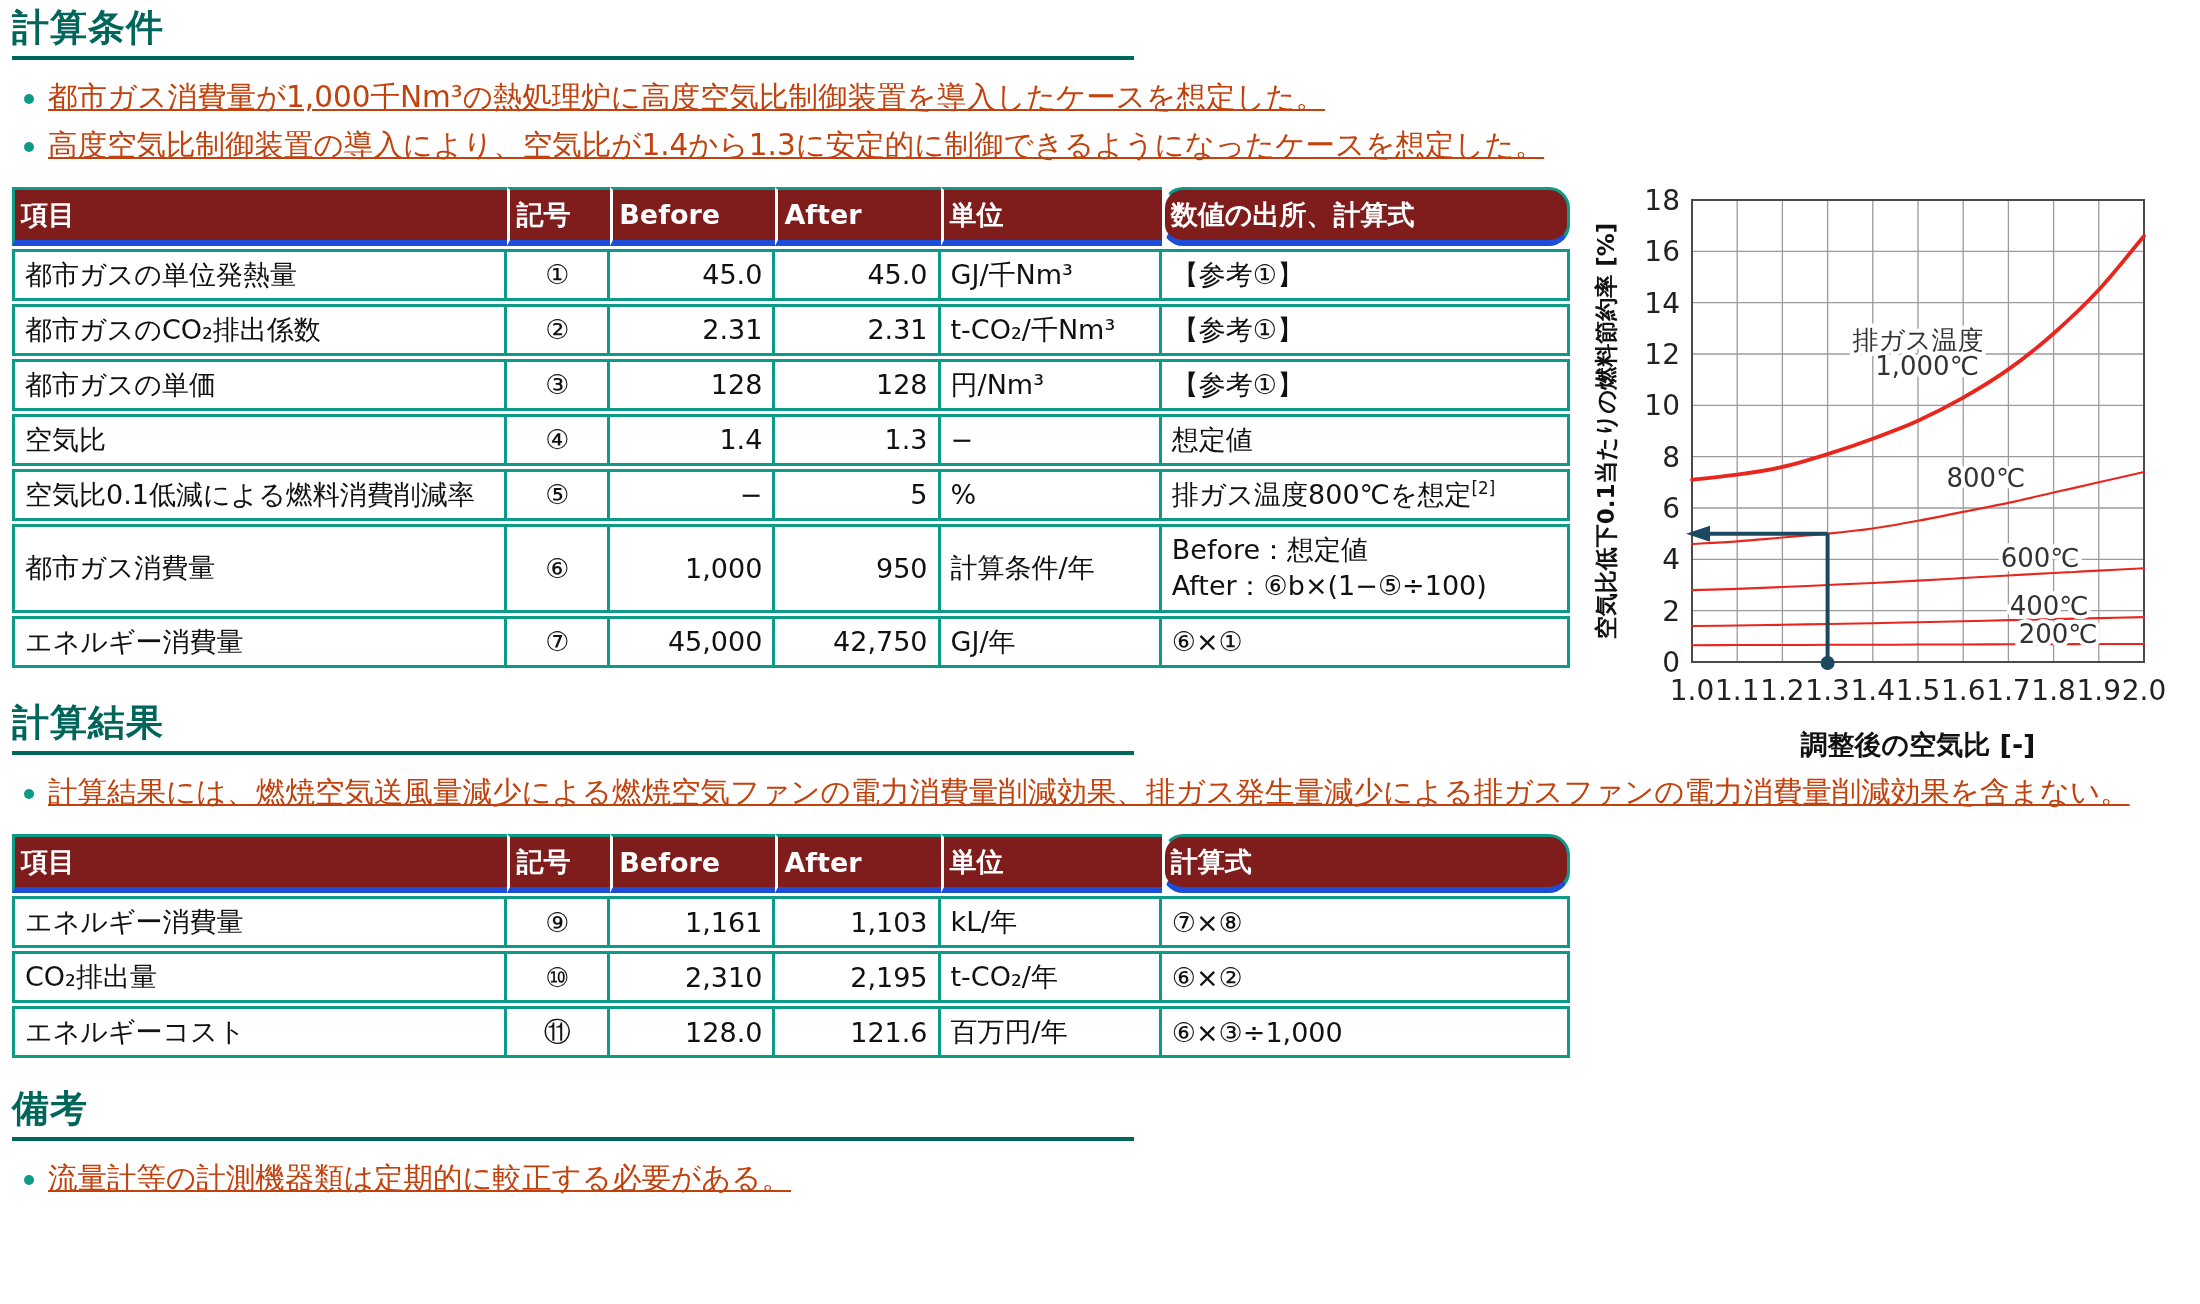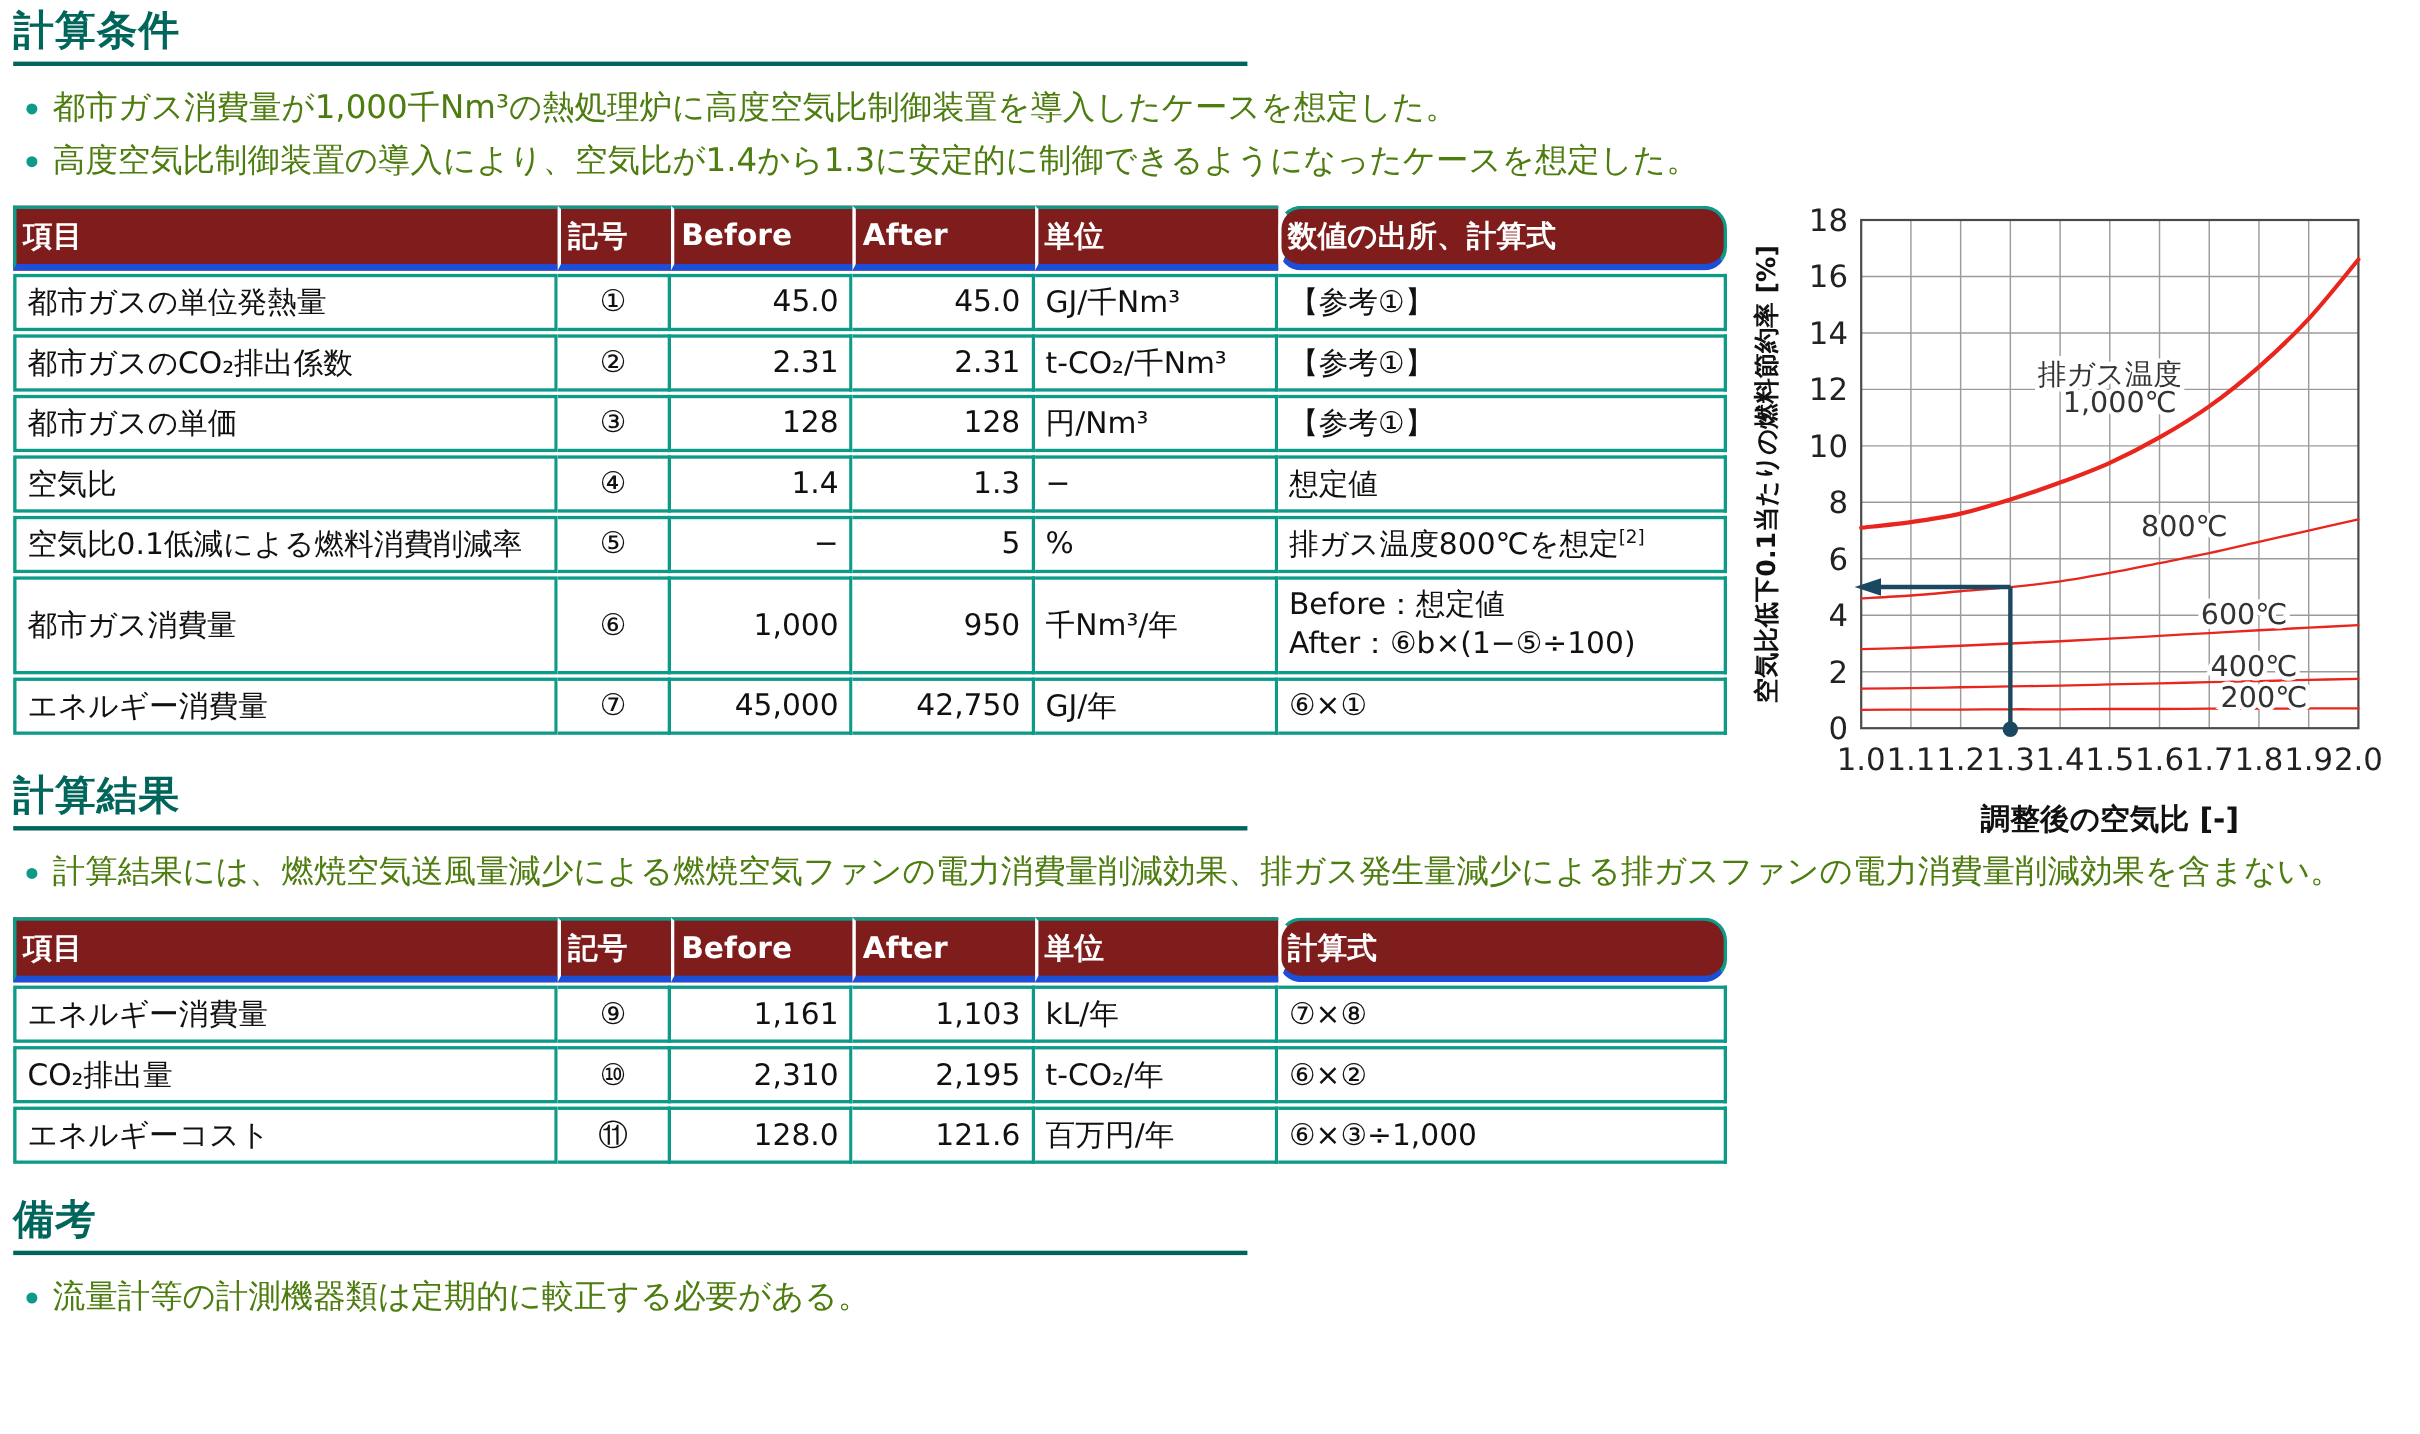--- a/index.html
+++ b/index.html
@@ -5,21 +5,21 @@
   html,body{margin:0;padding:0;}
   body{
     width:2200px;height:1304px;position:relative;background:#ffffff;
     font-family:"DejaVu Sans","Liberation Sans",sans-serif;color:#111;
     overflow:hidden;
   }
   #content{position:absolute;left:12px;top:6px;width:2180px;}
   .sec-title{font-size:37px;font-weight:bold;color:#00655B;margin:0;line-height:1.2;letter-spacing:1px;}
   .rule{width:1122px;height:0;border-top:4px solid #00655B;margin-top:6px;}
   ul.bullets{list-style:none;margin:14px 0 0 0;padding:0;width:2150px;}
-  ul.bullets li{position:relative;padding-left:36px;font-size:29.5px;line-height:1.62;color:#4d7c0f;}
+  ul.bullets li{position:relative;padding-left:36px;font-size:29.5px;line-height:1.62;color:#c2410c;text-decoration:underline;}
   ul.bullets .dot{position:absolute;left:12px;top:20px;width:10px;height:10px;border-radius:50%;background:#0D9A87;}
   
   table.data-table{border-collapse:separate;border-spacing:0 3px;width:1558px;table-layout:fixed;margin-top:14px;}
   table.data-table th{
     background:#7f1d1d;color:#fff;font-size:27px;font-weight:bold;
     padding:7px 6px;border-top:3px solid #0D9A87;border-bottom:6px solid #1d4ed8;text-align:left;
   }
   table.data-table th:first-child{border-left:3px solid #0D9A87;}
   table.data-table th:last-child{border-right:3px solid #0D9A87;border-radius:21px;}
   table.data-table th + th{border-left:3px solid #fff;}
@@ -114,21 +114,21 @@
             <td class="c2">−</td>
             <td class="c3">5</td>
             <td class="c4">%</td>
             <td class="c5">排ガス温度800℃を想定<sup>[2]</sup></td>
           </tr>
           <tr>
             <td class="c0">都市ガス消費量</td>
             <td class="c1">⑥</td>
             <td class="c2">1,000</td>
             <td class="c3">950</td>
-            <td class="c4">千Nm³/年</td>
+            <td class="c4">計算条件/年</td>
             <td class="c5">
               <div class="cell-line">Before：想定値</div>
               <div class="cell-line">After：⑥b×(1−⑤÷100)</div>
             </td>
           </tr>
           <tr>
             <td class="c0">エネルギー消費量</td>
             <td class="c1">⑦</td>
             <td class="c2">45,000</td>
             <td class="c3">42,750</td>

